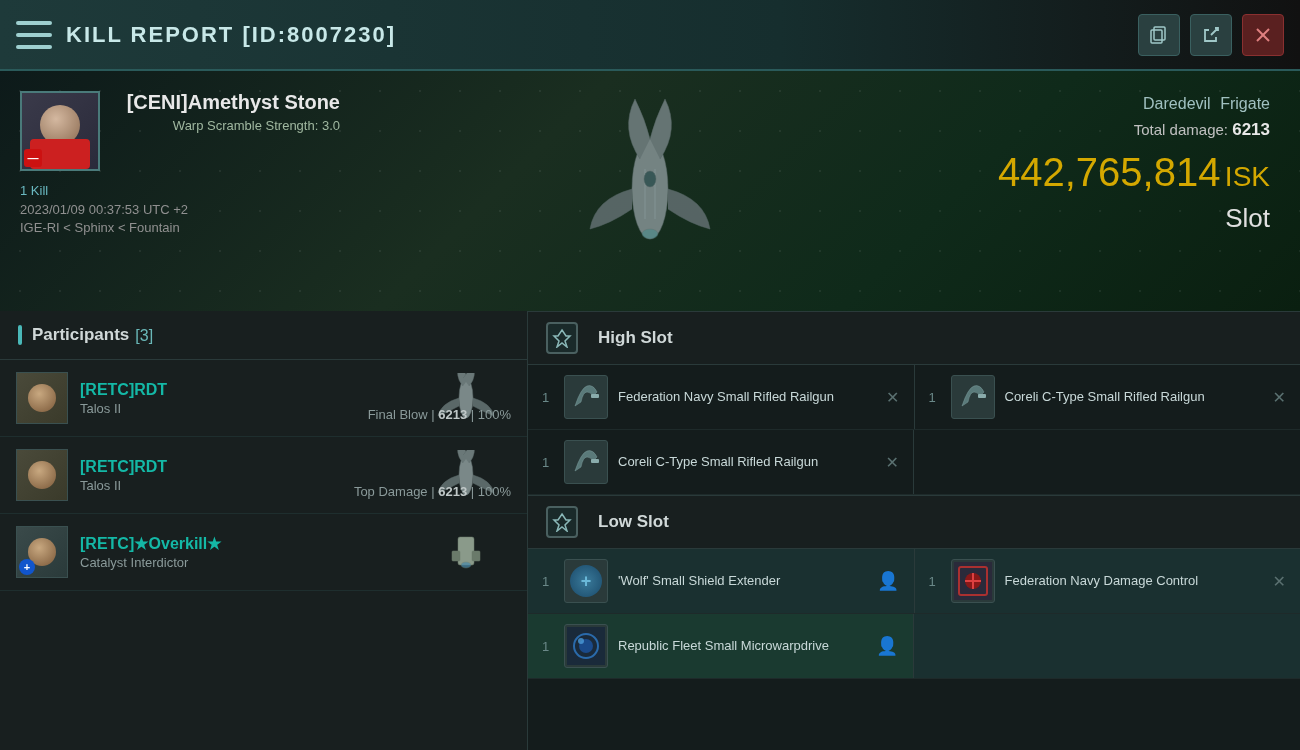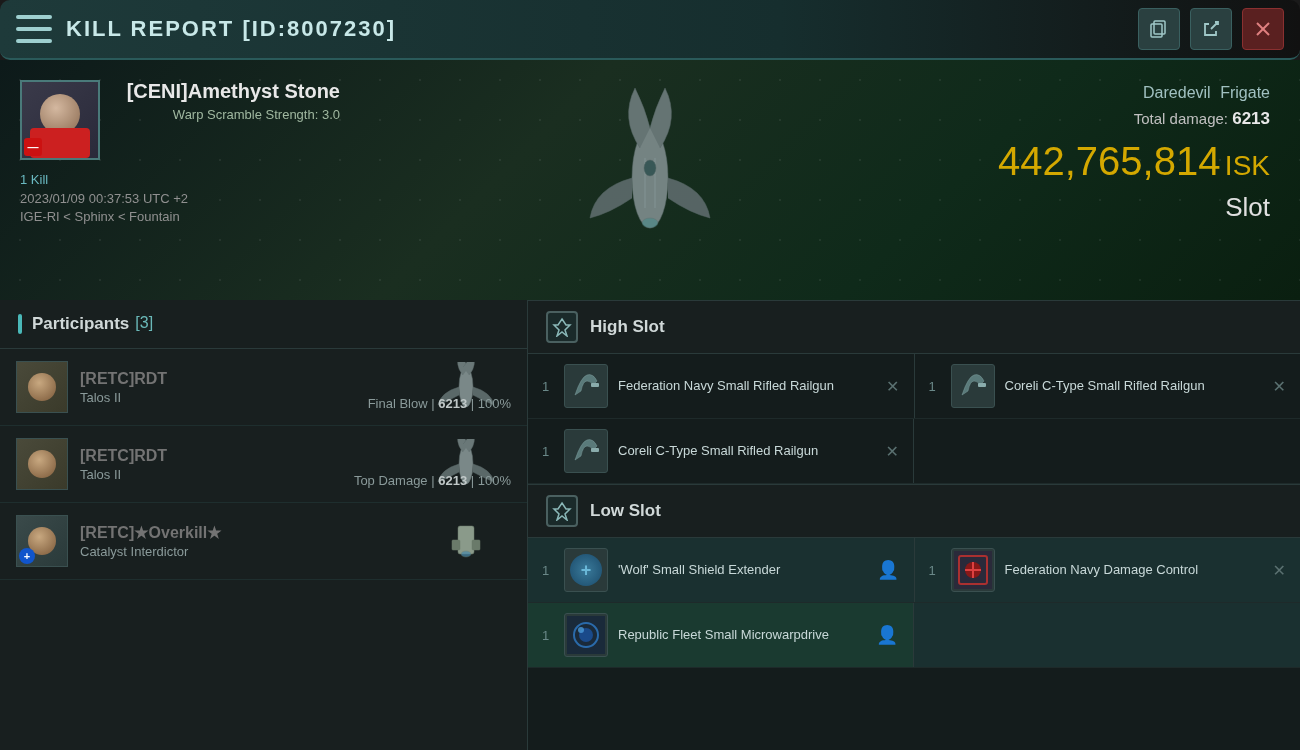--- a/index.html
+++ b/index.html
@@ -8,27 +8,26 @@
       height: 750px;
       background: #1a1a1a;
       font-family: 'Segoe UI', Tahoma, sans-serif;
       color: #c8c8c8;
       overflow: hidden;
     }
 
     
     .title-bar {
       background: linear-gradient(90deg, #1e3a3a 0%, #162e2e 60%, #111 100%);
-      height: 60px;
+      height: 71px;
       display: flex;
       align-items: center;
       padding: 0 16px;
       border-bottom: 2px solid #2a5a5a;
       position: relative;
-      border-radius: 10px;
     }
     .hamburger-icon {
       width: 36px;
       height: 28px;
       display: flex;
       flex-direction: column;
       justify-content: space-between;
       margin-right: 14px;
       cursor: pointer;
     }
@@ -221,21 +220,21 @@
     .left-panel {
       width: 528px;
       background: #181f1f;
       border-right: 1px solid #2a3a3a;
       overflow: hidden;
     }
     .panel-header {
       padding: 14px 18px;
       border-bottom: 1px solid #2a3a3a;
       display: flex;
-      align-items: flex-start;
+      align-items: flex-end;
     }
     .panel-header-bar {
       width: 4px;
       height: 20px;
       background: #4ab8b8;
       margin-right: 10px;
       border-radius: 2px;
     }
     .panel-title {
       font-size: 17px;
@@ -293,21 +292,21 @@
       display: flex;
       align-items: center;
       justify-content: center;
       font-size: 11px;
       color: #fff;
       font-weight: bold;
     }
     .part-info { flex: 1; }
     .part-name {
       font-size: 16px;
-      color: #737373;
+      color: #14b8a6;
       font-weight: 600;
     }
     .part-ship {
       font-size: 13px;
       color: #8a9a9a;
       margin-top: 2px;
     }
     .part-stats {
       position: absolute;
       right: 16px;
@@ -328,21 +327,21 @@
     .right-panel {
       flex: 1;
       background: #141c1c;
       overflow-y: auto;
     }
     .slot-section { }
     .slot-header {
       padding: 10px 18px;
       display: flex;
       align-items: center;
-      gap: 12px;
+      gap: 20px;
       background: #181f1f;
       border-bottom: 1px solid #2a3a3a;
       border-top: 1px solid #2a3a3a;
     }
     .slot-icon {
       width: 32px;
       height: 32px;
       border: 2px solid #4a6060;
       border-radius: 4px;
       display: flex;

